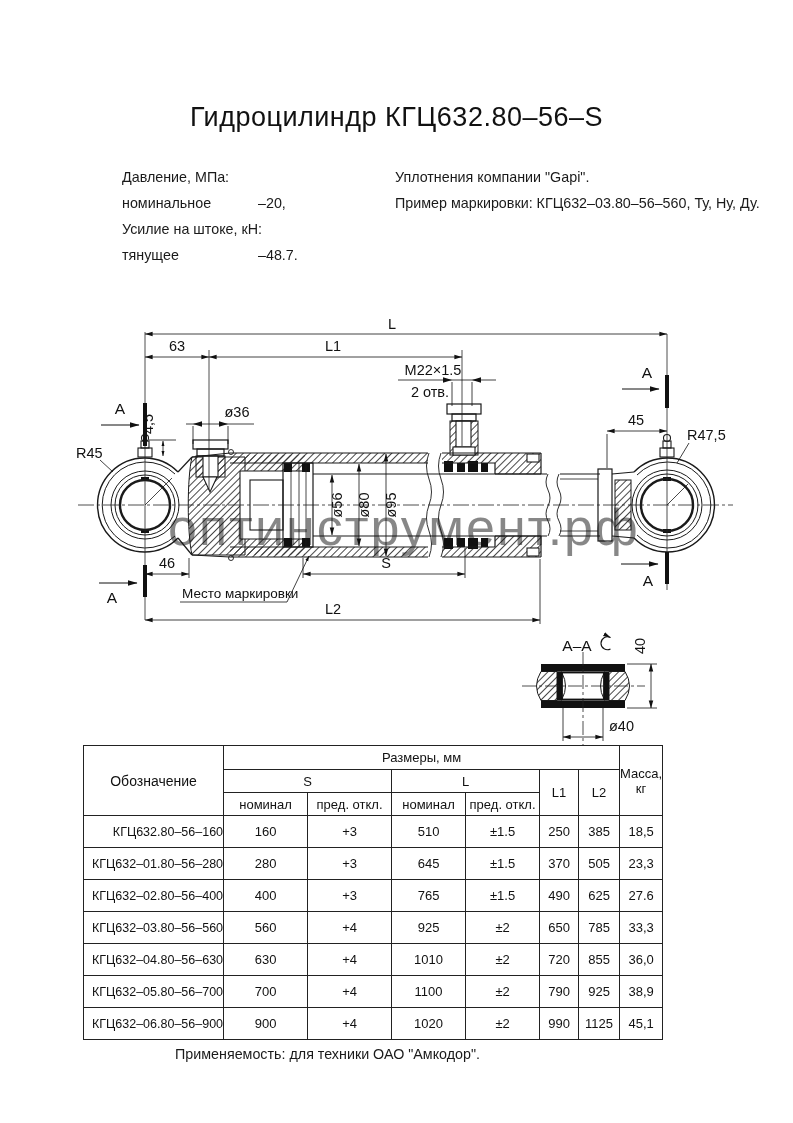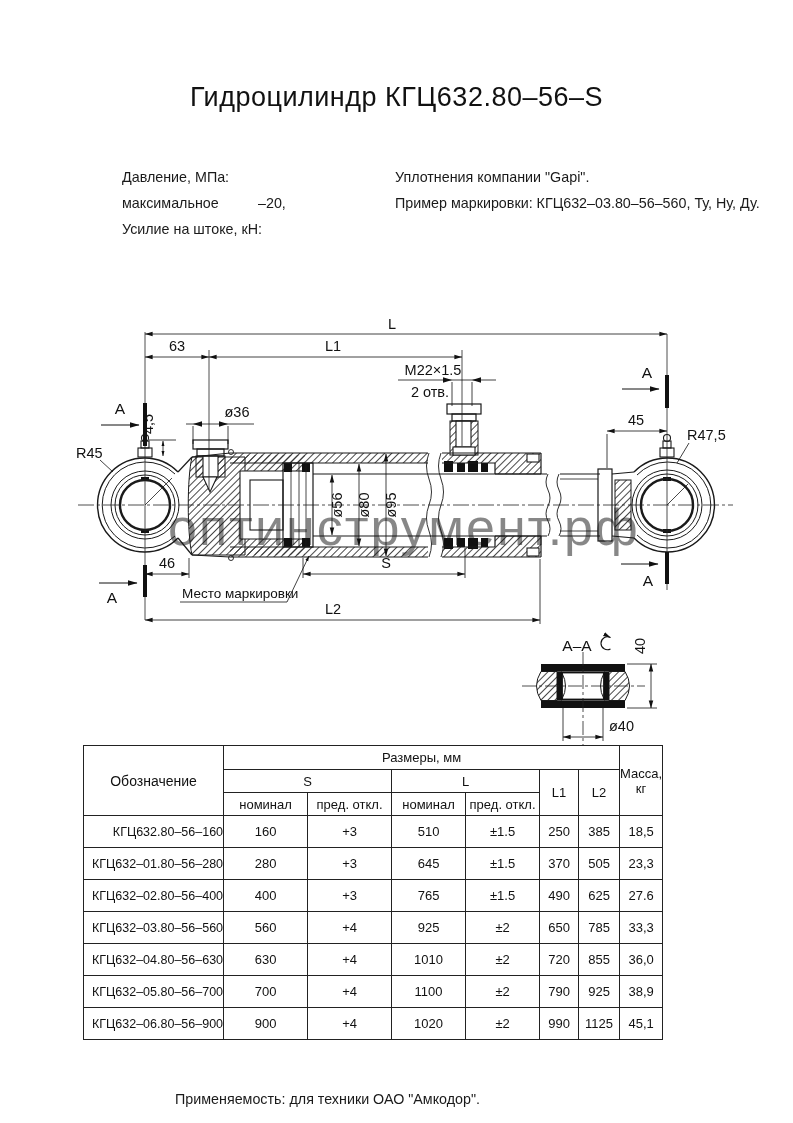--- a/index.html
+++ b/index.html
@@ -1,39 +1,40 @@
 <!DOCTYPE html>
 <html><head>
 <meta charset="utf-8">
 <style>
   html,body{margin:0;padding:0;background:#fff;width:793px;height:1123px;position:relative;font-family:"Liberation Sans",sans-serif;color:#1a1a1a;}
   #page{position:absolute;inset:0;overflow:hidden;}
-  .title{position:absolute;left:0;top:82px;width:793px;text-align:center;font-size:27px;letter-spacing:.5px;color:#111;}
+  .title{position:absolute;left:0;top:102px;width:793px;text-align:center;font-size:27px;letter-spacing:.5px;color:#111;}
   .specs-left{position:absolute;left:122px;top:164px;font-size:14.3px;line-height:26px;}
   .spec-row{white-space:nowrap;}
   .spec-label{display:inline-block;width:136px;}
   .specs-right{position:absolute;left:395px;top:164px;font-size:14.3px;line-height:26px;white-space:nowrap;}
   svg{position:absolute;left:0;top:0;}
   svg text{font-family:"Liberation Sans",sans-serif;font-size:14.5px;fill:#111;}
   table.dim{position:absolute;left:83px;top:745px;border-collapse:collapse;table-layout:fixed;font-size:13px;color:#111;}
   table.dim td{border:1px solid #222;padding:0;text-align:center;vertical-align:middle;font-weight:normal;white-space:nowrap;overflow:hidden;}
   table.dim .name{text-align:right;padding-left:8px;font-size:12.5px;}
-  .note{position:absolute;left:175px;top:1046px;font-size:14.3px;margin-top:45px;}
+  .note{position:absolute;left:175px;top:1046px;font-size:14.3px;}
 </style>
 </head>
 <body>
 
 <div id="page">
 
   <div class="title">Гидроцилиндр КГЦ632.80–56–S</div>
 
   <div class="specs-left">
     <div class="spec-row"><span class="spec-label">Давление, МПа:</span><span></span></div>
-    <div class="spec-row"><span class="spec-label">максимальное</span><span>–20,</span></div>
+    <div class="spec-row"><span class="spec-label">номинальное</span><span>–20,</span></div>
     <div class="spec-row"><span class="spec-label">Усилие на штоке, кН:</span><span></span></div>
+    <div class="spec-row"><span class="spec-label">тянущее</span><span>–48.7.</span></div>
   </div>
 
   <div class="specs-right">
     <div>Уплотнения компании "Gapi".</div>
     <div>Пример маркировки: КГЦ632–03.80–56–560, Ту, Ну, Ду.</div>
   </div>
 
   <svg width="793" height="1123" viewBox="0 0 793 1123">
     <defs>
       <pattern id="hatch" patternUnits="userSpaceOnUse" width="5" height="5" patternTransform="rotate(45)">

